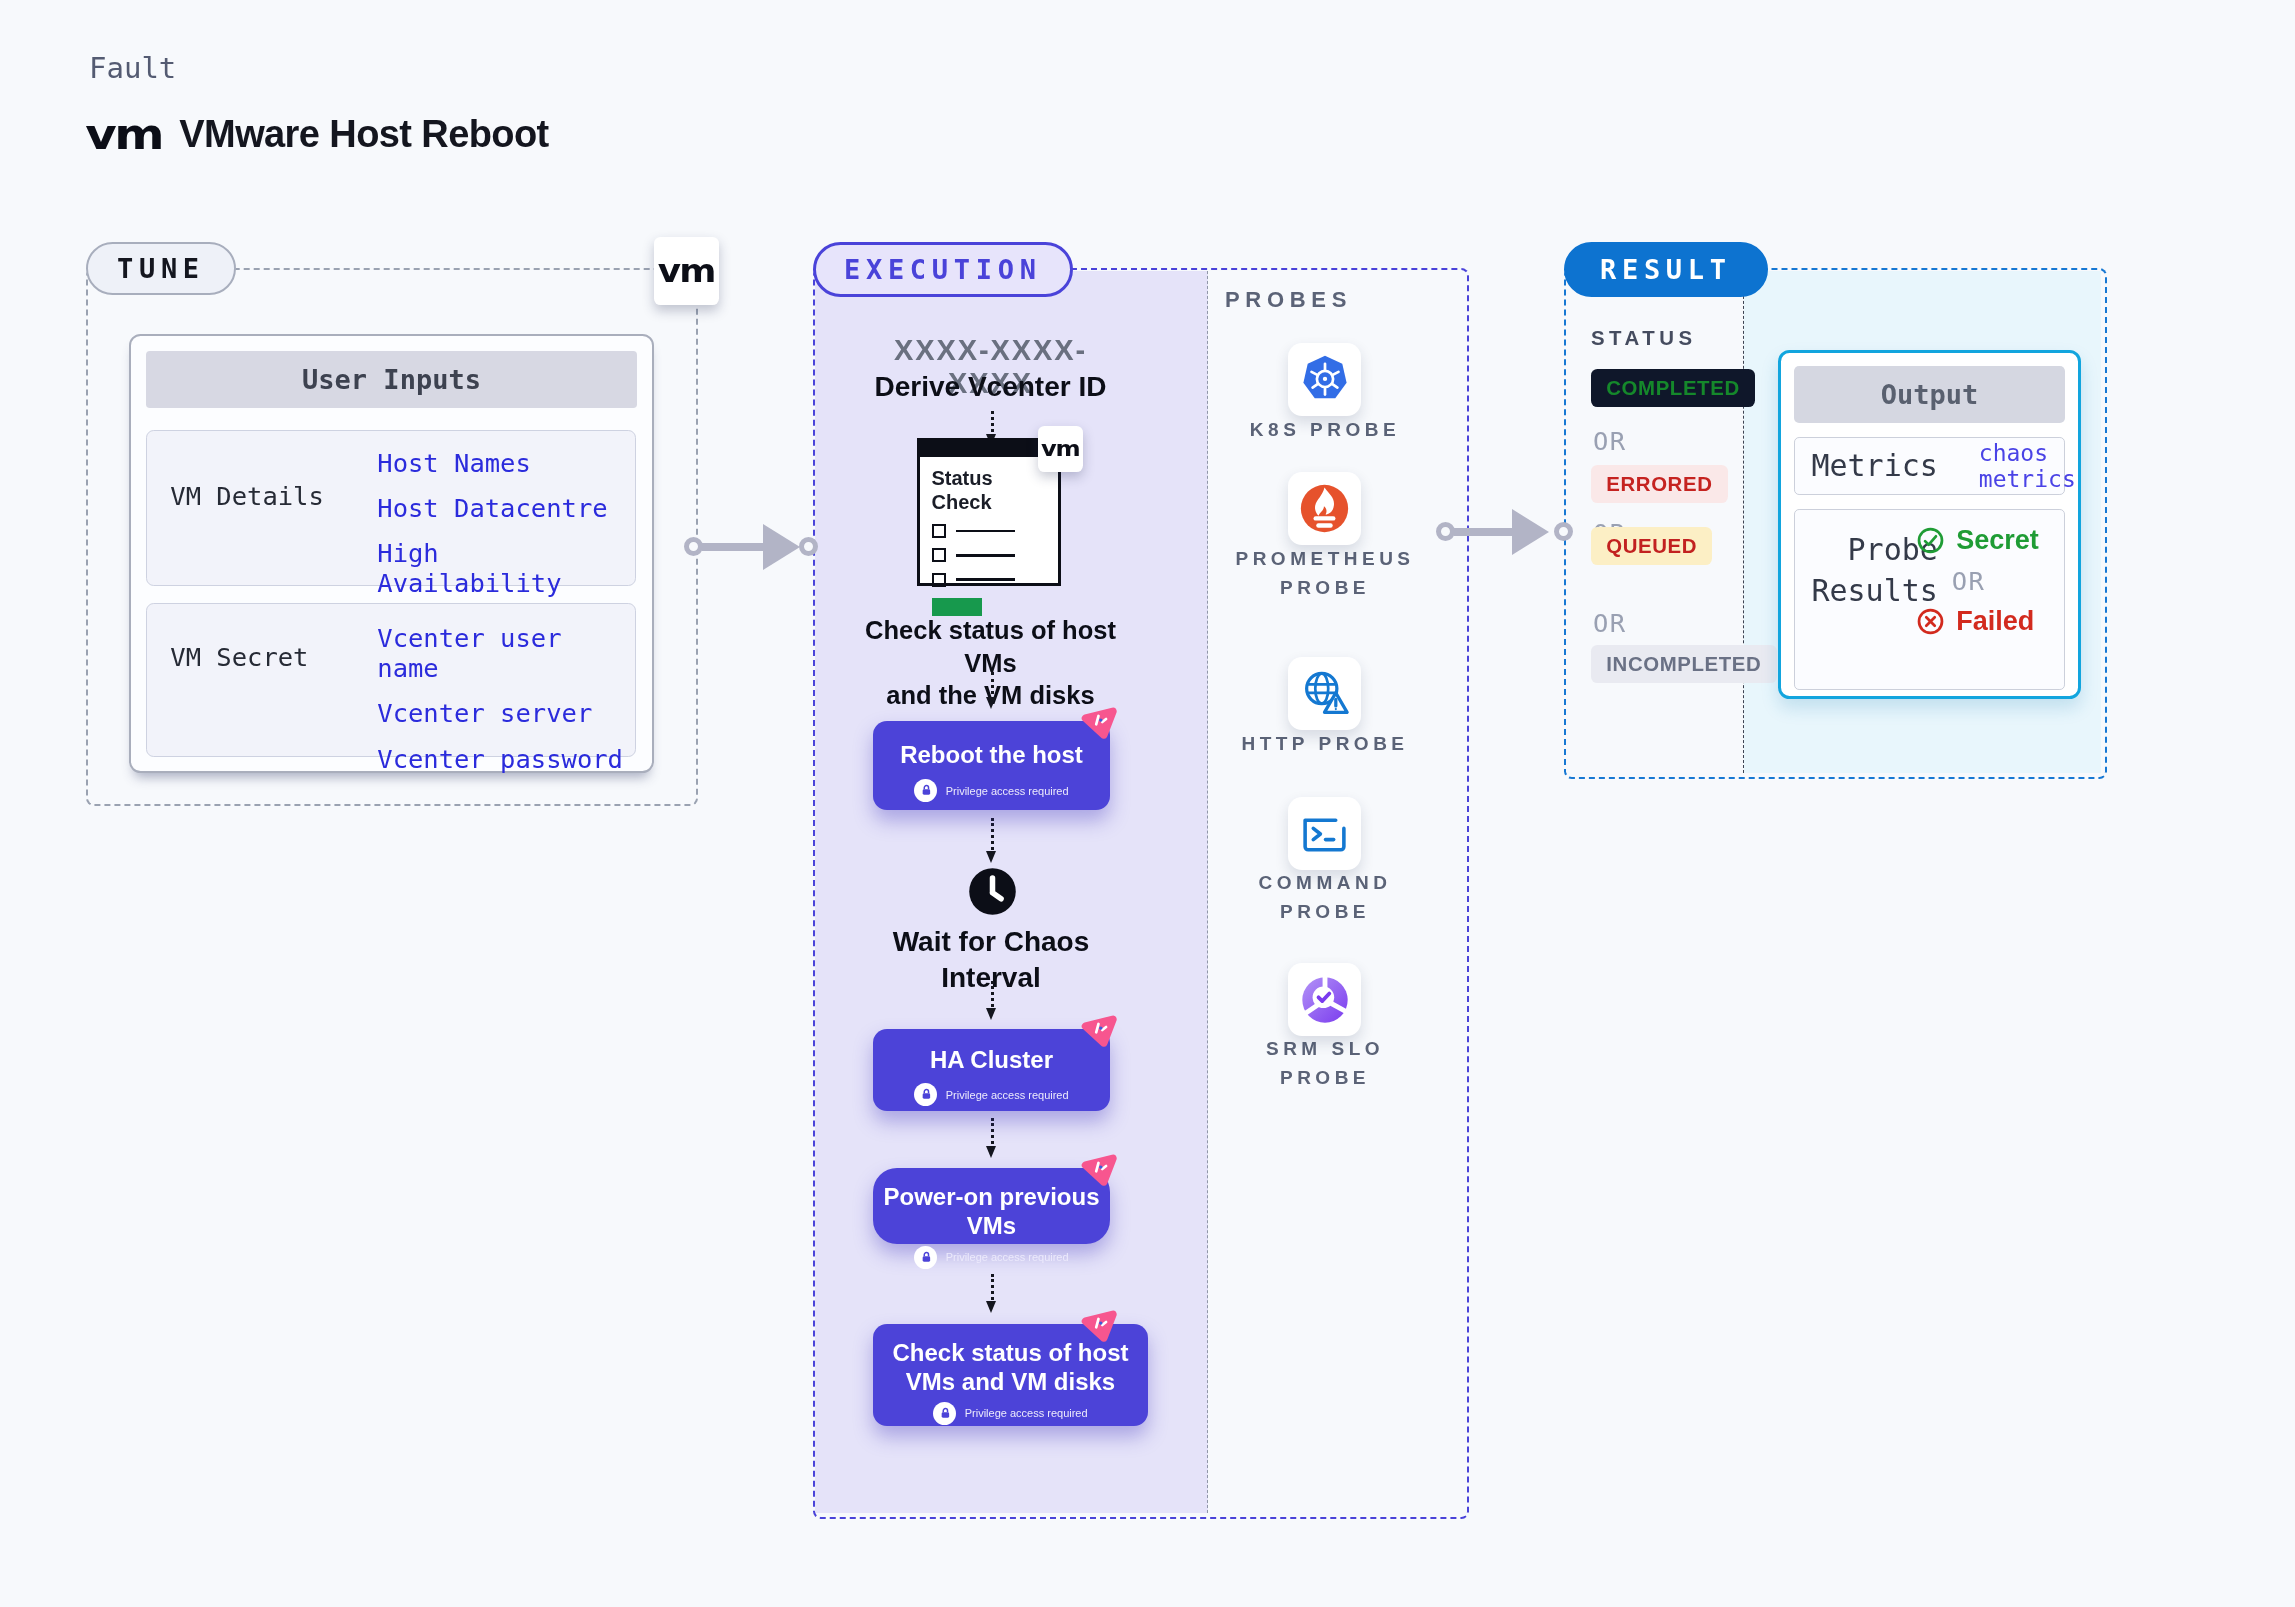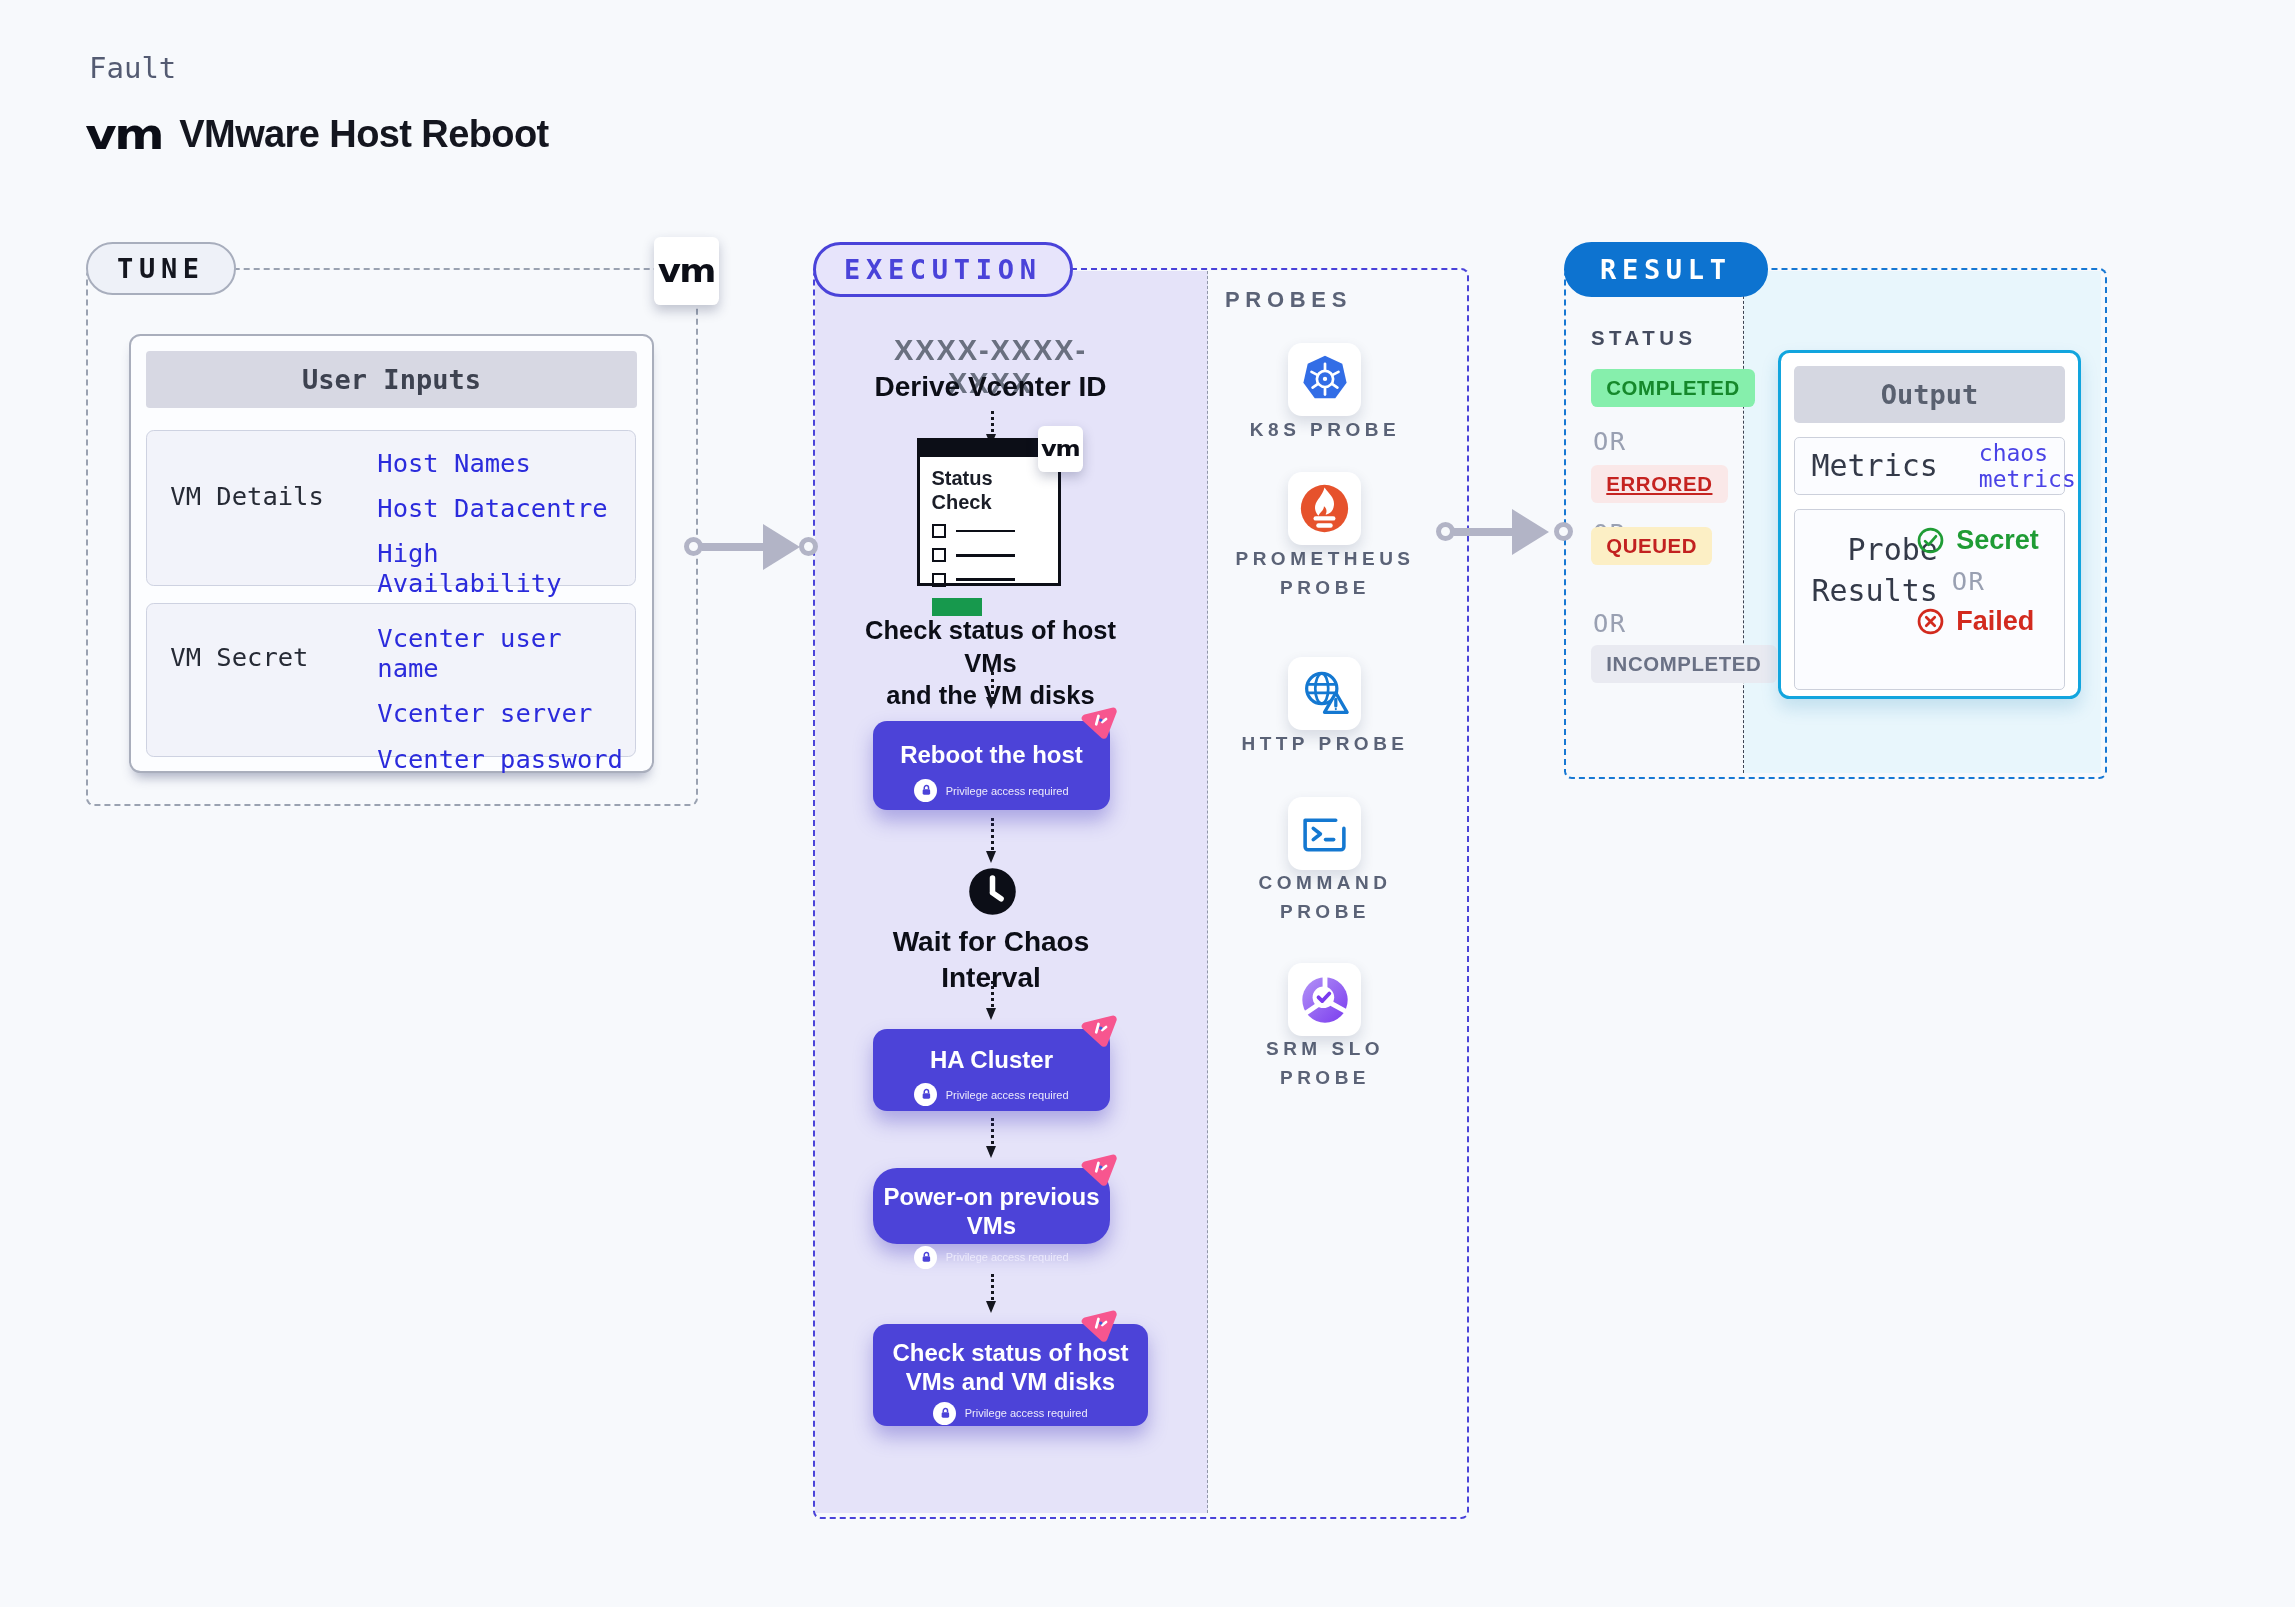--- a/index.html
+++ b/index.html
@@ -61,22 +61,22 @@
   .vm-mini{background:#fff;border-radius:6.4px;box-shadow:0 5.1px 11.5px rgba(30,40,80,.25);display:flex;align-items:center;justify-content:center;z-index:4;}
 
   
   .probes-label{font-size:22px;font-weight:700;letter-spacing:5.7px;color:#5b6377;}
   .probe-card{width:73px;height:73px;background:#fff;border-radius:14px;box-shadow:0 6.4px 14px rgba(30,40,80,.14);display:flex;align-items:center;justify-content:center;z-index:2;}
   .probe-name{font-size:19px;font-weight:700;letter-spacing:4.5px;color:#5b6377;text-align:center;line-height:1.55;}
 
   
   .status-head{font-size:20.4px;font-weight:700;letter-spacing:4.5px;color:#454c5f;}
   .sbadge{display:inline-block;font-size:20.4px;font-weight:800;letter-spacing:0.6px;border-radius:6.4px;padding:7.7px 15.3px;}
-  .sb-completed{background:#86efac;color:#15882b;}
-  .sb-errored{background:#fae8e8;color:#c52320;text-decoration:underline;}
+  .sb-completed{background:#0f172a;color:#15882b;}
+  .sb-errored{background:#fae8e8;color:#c52320;}
   .sb-queued{background:#fcefc5;color:#c22120;}
   .sb-incompleted{background:#e9eaf1;color:#6a7185;}
   .or{font-size:25.5px;color:#99a0b2;letter-spacing:1.3px;}
 
   .output-card{background:#ffffff;border:3.8px solid #12a5de;border-radius:11.5px;box-shadow:0 9px 16.6px rgba(18,120,180,.18);}
   .output-header{background:#d5d7e1;border-radius:5.1px;display:flex;align-items:center;justify-content:center;font-size:27px;font-weight:700;color:#59606f;}
   .out-box{border:1.3px solid #ccd0db;border-radius:5.1px;background:#fbfcff;position:relative;}
   .out-label{font-size:30px;color:#343a49;line-height:1.35;text-align:right;}
   .out-value{font-size:23px;color:#4a43e6;}
   .passfail{font-size:27px;font-weight:800;display:flex;align-items:center;gap:11.5px;}

